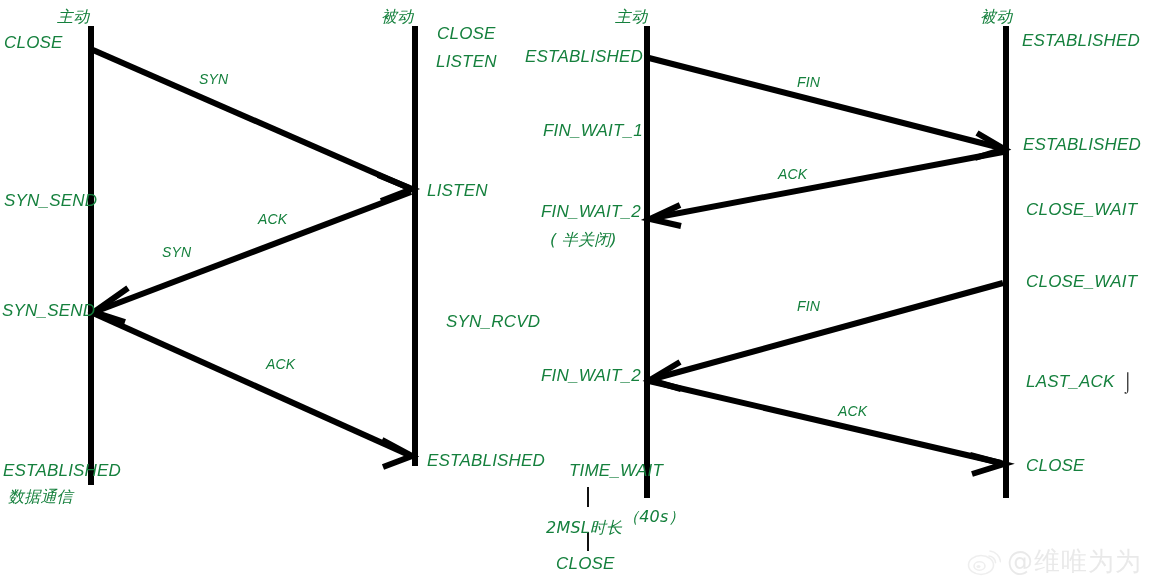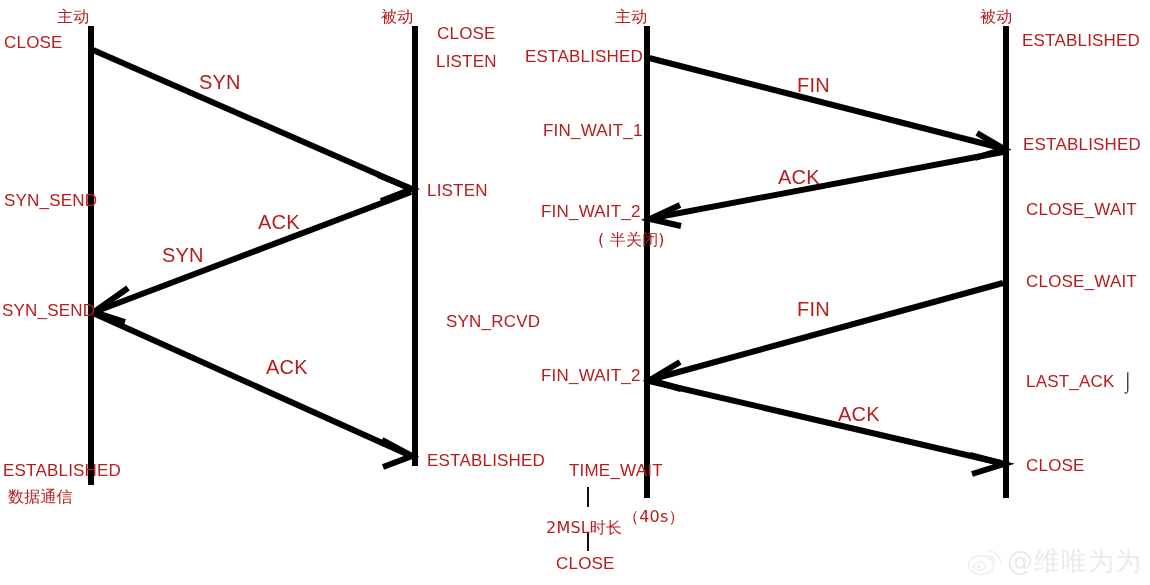--- a/index.html
+++ b/index.html
@@ -21,32 +21,33 @@
   #diagram-svg {
     position: absolute;
     left: 0;
     top: 0;
     width: 1150px;
     height: 585px;
   }
   .lbl {
     position: absolute;
     white-space: pre;
-    color: #b91c1c;
+    color: #15803d;
     font-family: "Liberation Sans", "DejaVu Sans", sans-serif;
     font-size: 17px;
     line-height: 1.15;
     letter-spacing: 0.2px;
+    font-style: italic;
   }
   .lbl.cn {
     font-family: "DejaVu Sans", "Liberation Sans", sans-serif;
     font-size: 16px;
   }
   .lbl.msg {
-    font-size: 20px;
+    font-size: 14px;
   }
   .lbl.actor {
     font-size: 16px;
   }
   
   #watermark {
     position: absolute;
     right: 8px;
     bottom: 6px;
     display: flex;
@@ -142,21 +143,21 @@
   <div class="lbl" style="left:1022px; top:31px;">ESTABLISHED</div>
 
   <div class="lbl msg" style="left:797px; top:74px;">FIN</div>
 
   <div class="lbl" style="left:543px; top:121px;">FIN_WAIT_1</div>
   <div class="lbl" style="left:1023px; top:135px;">ESTABLISHED</div>
 
   <div class="lbl msg" style="left:778px; top:166px;">ACK</div>
 
   <div class="lbl" style="left:541px; top:202px;">FIN_WAIT_2</div>
-  <div class="lbl cn" style="left:550px; top:231px;margin-left:48px;">( 半关闭)</div>
+  <div class="lbl cn" style="left:550px; top:231px;">( 半关闭)</div>
   <div class="lbl" style="left:1026px; top:200px;">CLOSE_WAIT</div>
 
   <div class="lbl" style="left:1026px; top:272px;">CLOSE_WAIT</div>
 
   <div class="lbl msg" style="left:797px; top:298px;">FIN</div>
 
   <div class="lbl" style="left:541px; top:366px;">FIN_WAIT_2</div>
   <div class="lbl" style="left:1026px; top:372px;">LAST_ACK</div>
   <div class="caret" style="left:1122px; top:371px;">⌡</div>
 

